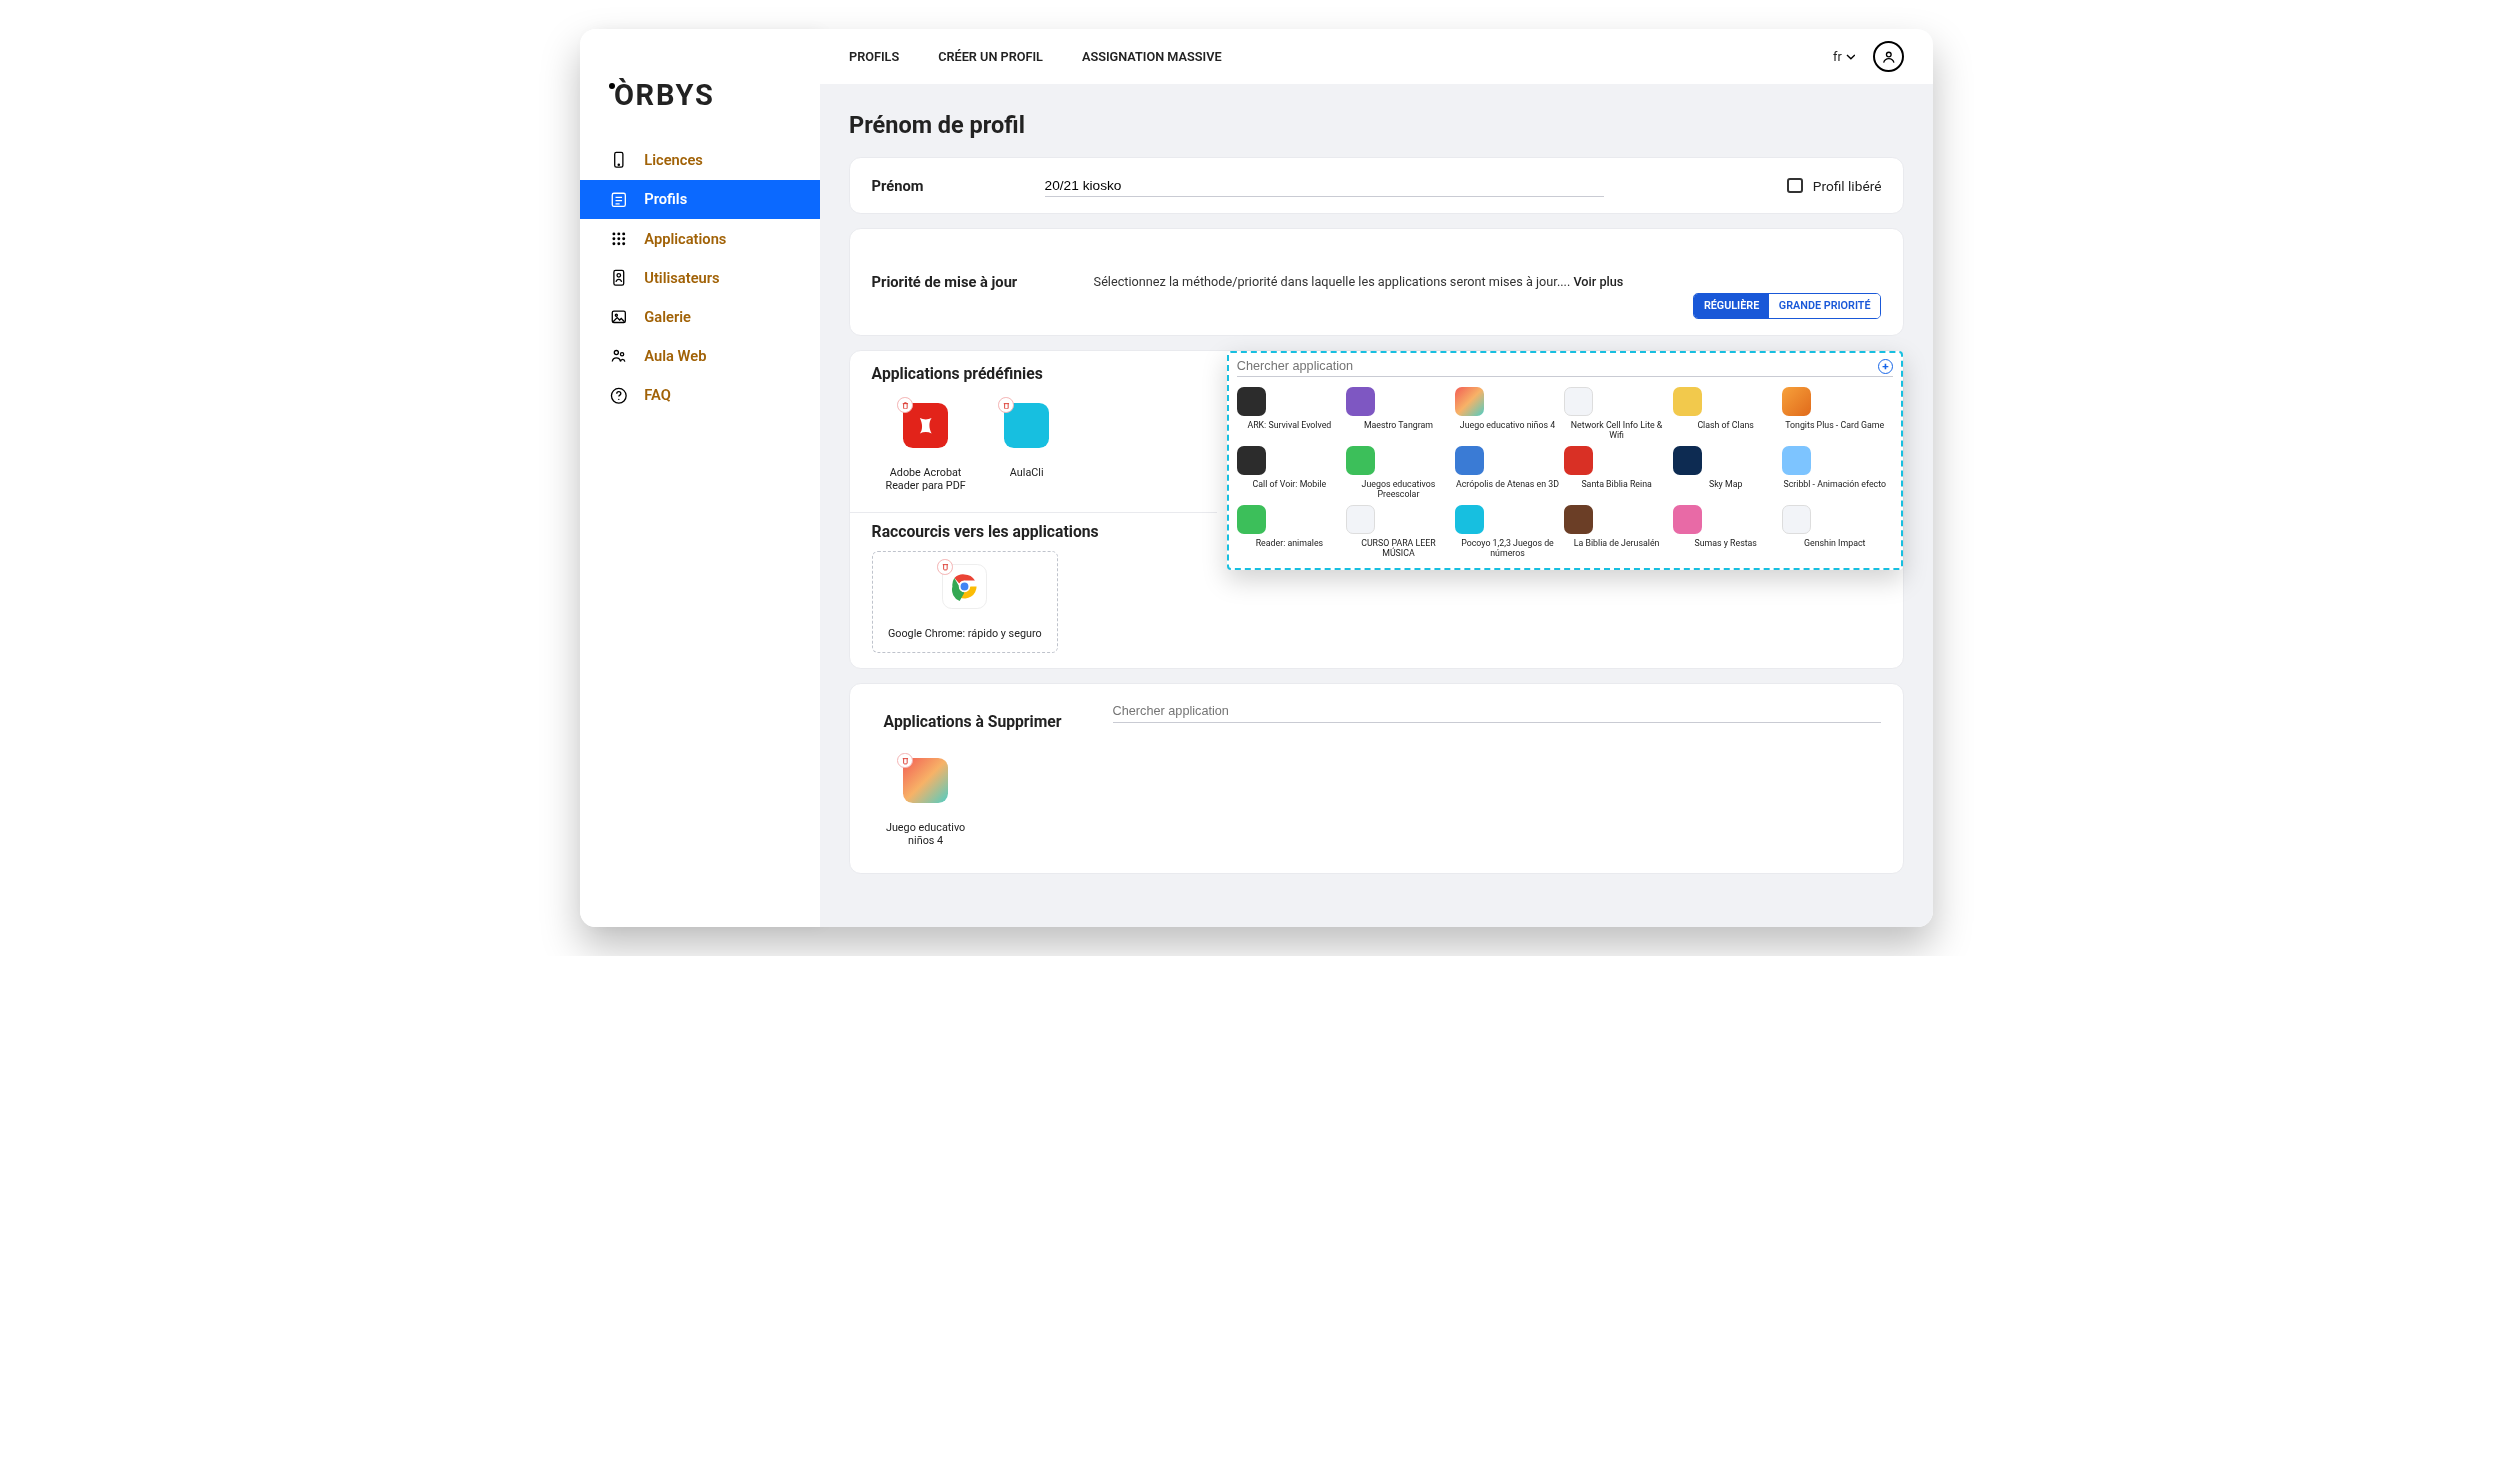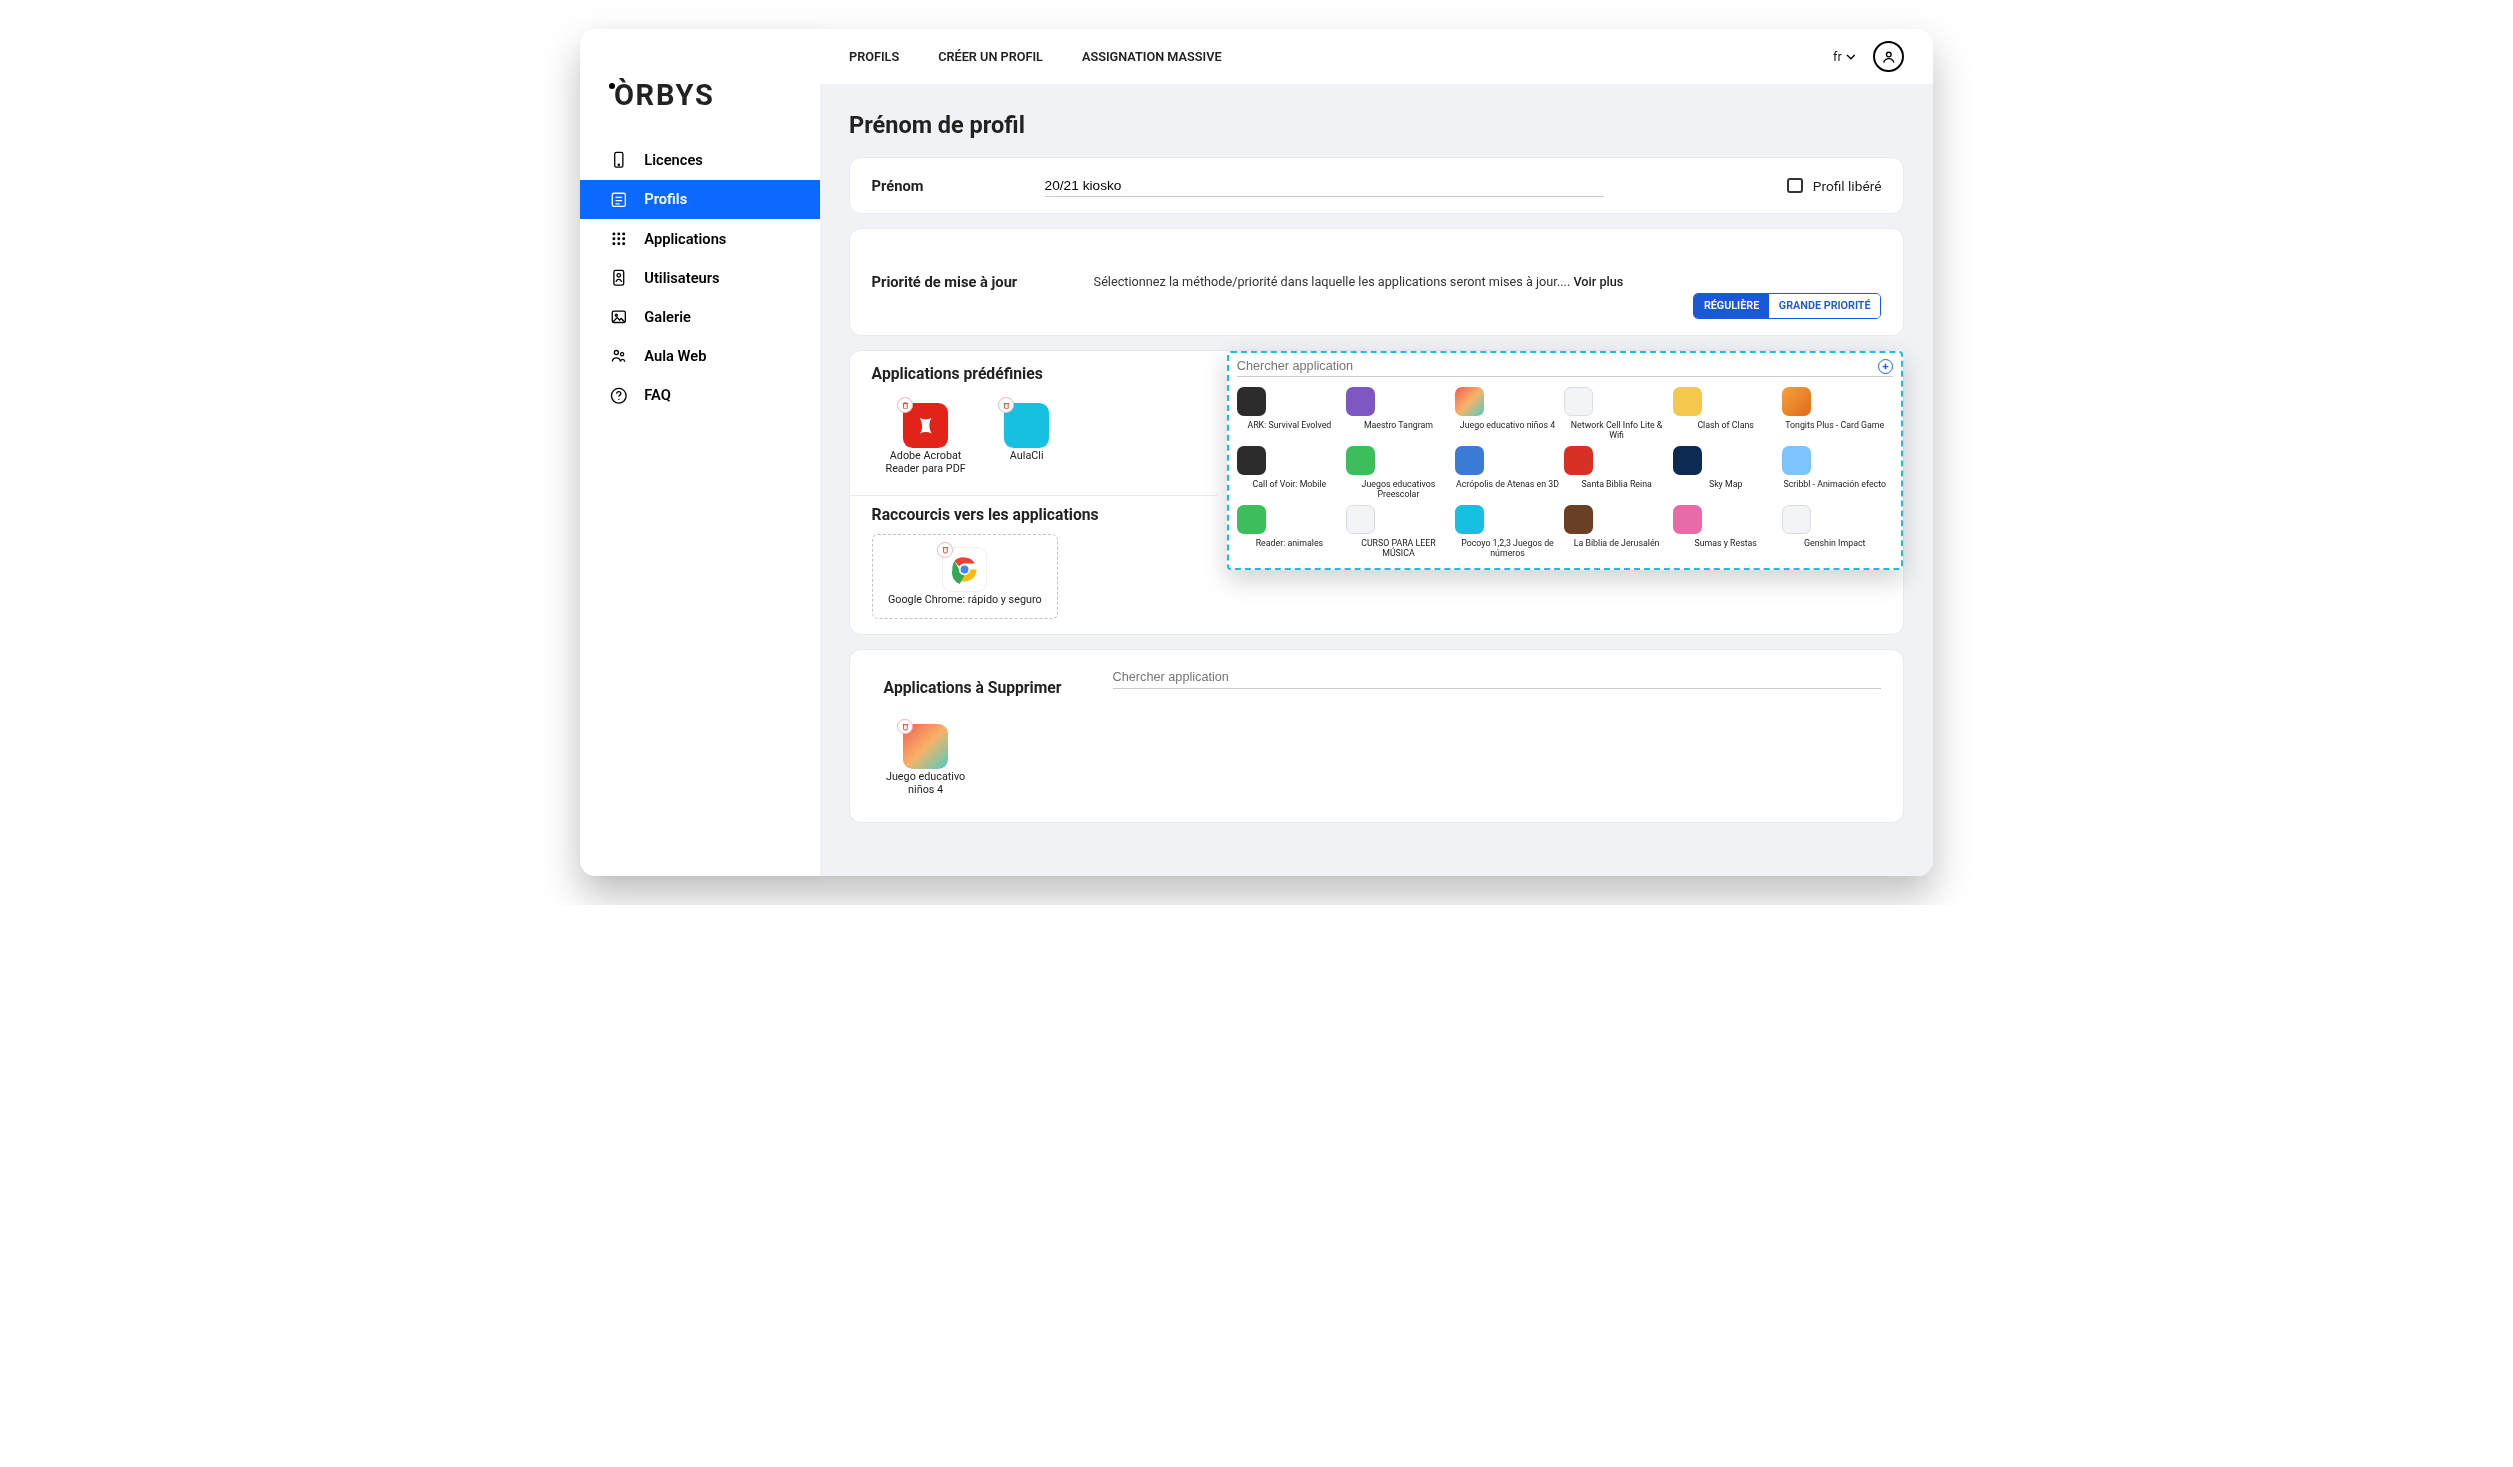--- a/index.html
+++ b/index.html
@@ -36,21 +36,21 @@
     display:flex;align-items:center;gap:2.9px;
   }
   .logo-dot{width:5.9px;height:5.9px;border-radius:50%;background:#000;display:inline-block;margin-bottom:17.6px;margin-right:-3.9px;}
   .nav-item {
     display: flex;
     align-items: center;
     gap: 15.7px;
     padding: 9.8px 29px;
     font-size: 14.7px;
     font-weight: 600;
-    color: #000000;
+    color: #a16207;
     cursor: pointer;
   }
   .nav-item.active {
     background: #0B69FF;
     color: #fff;
   }
   .nav-item svg { width: 19.6px; height: 19.6px; flex-shrink:0;}
   .nav-item.active svg { stroke: #fff; }
 
   
@@ -98,21 +98,21 @@
   .checkbox-box{width:15.7px;height:15.7px;border:2px solid #333;border-radius:2.9px;}
 
   .priority-row .desc{font-size:12.7px;color:#333;}
   .link{color:#222;font-weight:500;cursor:pointer;}
   .seg{margin-left:auto;display:flex;border:1px solid #1958d8;border-radius:4.9px;overflow:hidden;font-size:10.8px;font-weight:600;margin-top:48px;}
   .seg div{padding:5.9px 9.8px;cursor:pointer;}
   .seg .active{background:#1958d8;color:#fff;}
   .seg .inactive{color:#1958d8;background:#fff;}
 
   .section-title{font-weight:700;font-size:15.7px;margin-bottom:9.8px;}
-  .app-tile{display:flex;flex-direction:column;align-items:center;width:108px;text-align:center;font-size:10.8px;gap:1px;}
+  .app-tile{display:flex;flex-direction:column;align-items:center;width:108px;text-align:center;font-size:10.8px;gap:18px;}
   .app-tile .icon{width:45px;height:45px;border-radius:9.8px;position:relative;}
   .del-badge{position:absolute;top:-5.9px;left:-5.9px;width:15.7px;height:15.7px;border-radius:50%;background:#fff;border:1px solid #f4b4b4;display:flex;align-items:center;justify-content:center;}
   .del-badge svg{width:8.8px;height:8.8px;}
   .apps-row{display:flex;gap:17.6px;flex-wrap:wrap;padding:9.8px 0;}
   .hr{height:1px;background:#e9eaee;margin:9.8px -21.6px;}
 
   .dashed-box{border:1px dashed #bfc3cc;border-radius:5.9px;padding:11.8px 13.7px;display:inline-flex;}
   .dropdown-highlight{
     position:absolute;
     top:0; right:0;

